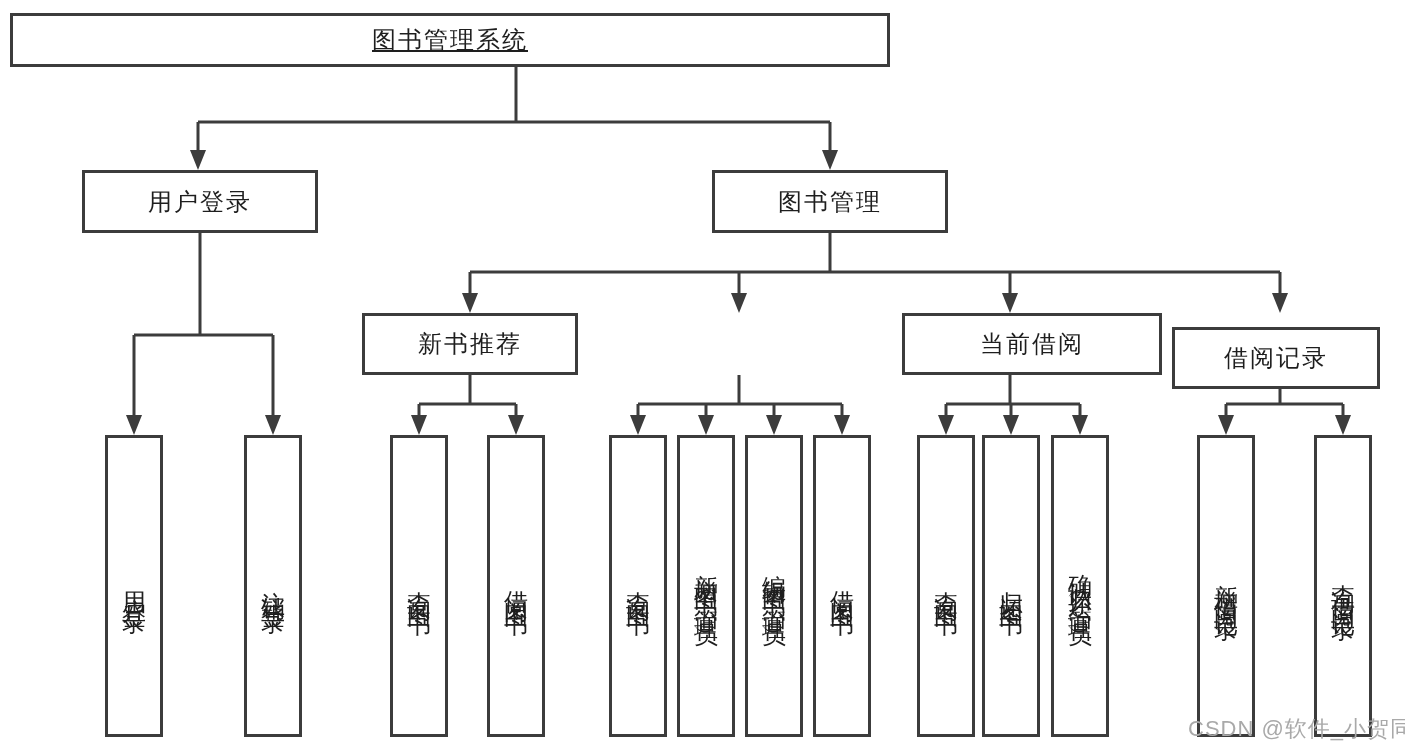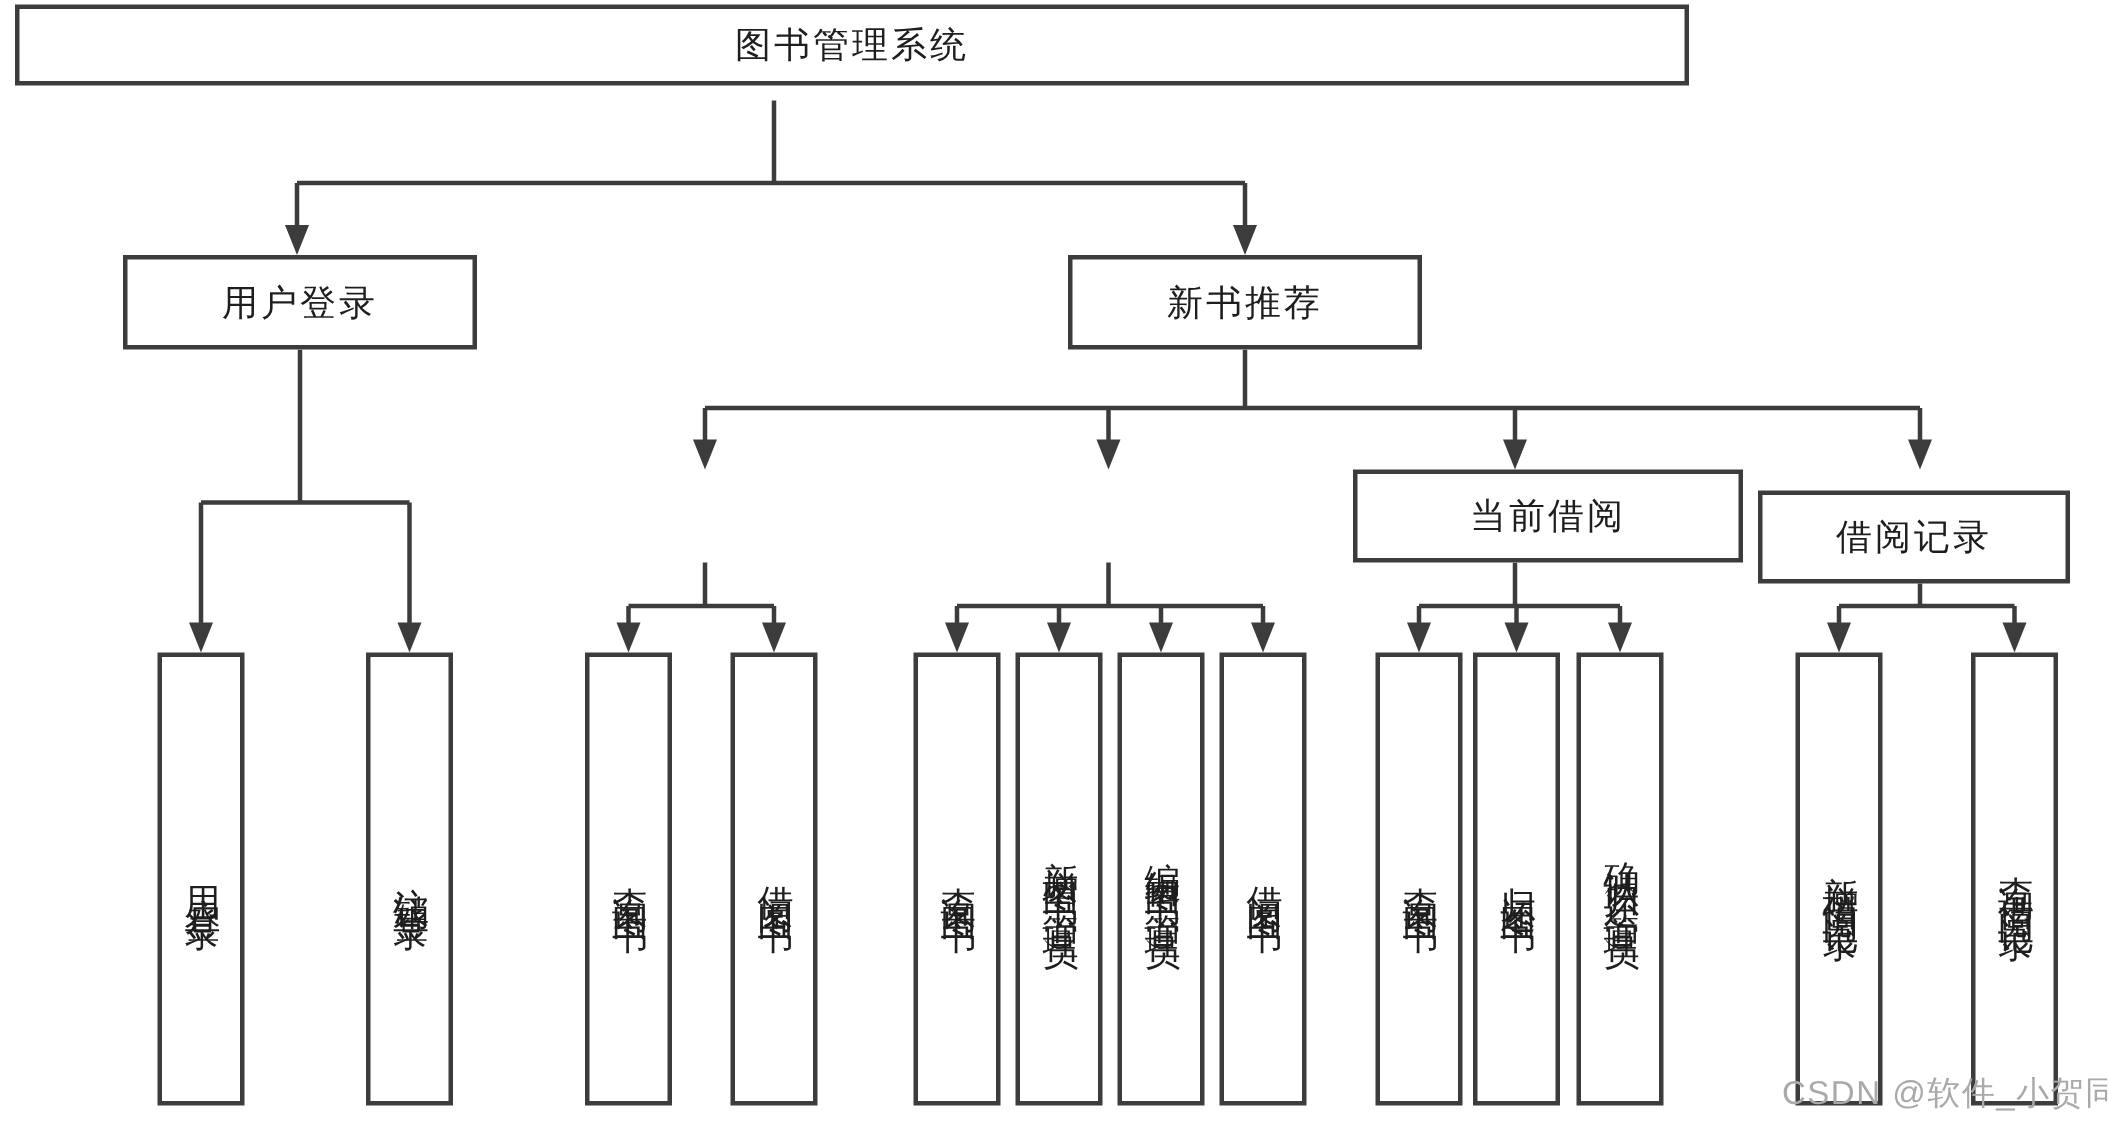--- a/index.html
+++ b/index.html
@@ -38,21 +38,21 @@
     letter-spacing: 2px;
     white-space: nowrap;
   }
   .vnode span {
     writing-mode: vertical-rl;
     text-orientation: mixed;
     letter-spacing: 7px;
     line-height: 1;
     white-space: nowrap;
   }
-  .root-node  { left: 10px;  top: 3px;  width: 1116px; height: 54px; }
+  .root-node  { left: 10px;  top: 13px;  width: 880px; height: 54px; text-decoration: underline; }
 
   .node-user-login   { left: 82px;  top: 170px; width: 236px; height: 63px; }
   .node-book-mgmt    { left: 712px; top: 170px; width: 236px; height: 63px; }
 
   .node-new-book     { left: 362px;  top: 313px; width: 216px; height: 62px; }
   .node-book-borrow  { left: 631px;  top: 313px; width: 215px; height: 62px; }
   .node-cur-borrow   { left: 902px;  top: 313px; width: 260px; height: 62px; }
   .node-borrow-rec   { left: 1172px; top: 327px; width: 208px; height: 62px; text-align: right; }
 
   .leaf { width: 58px; height: 302px; top: 435px; }
@@ -126,23 +126,26 @@
   </svg>
 
   <div class="node hnode root-node">
     <span>图书管理系统</span>
   </div>
 
   <div class="node hnode node-user-login">
     <span>用户登录</span>
   </div>
   <div class="node hnode node-book-mgmt">
+    <span>图书管理</span>
+  </div>
+
+  <div class="node hnode node-new-book">
     <span>新书推荐</span>
   </div>
-
   <div class="node hnode node-cur-borrow">
     <span>当前借阅</span>
   </div>
   <div class="node hnode node-borrow-rec">
     <span>借阅记录</span>
   </div>
 
   <div class="node vnode leaf leaf-ul-0">
     <span>用户登录</span>
   </div>

